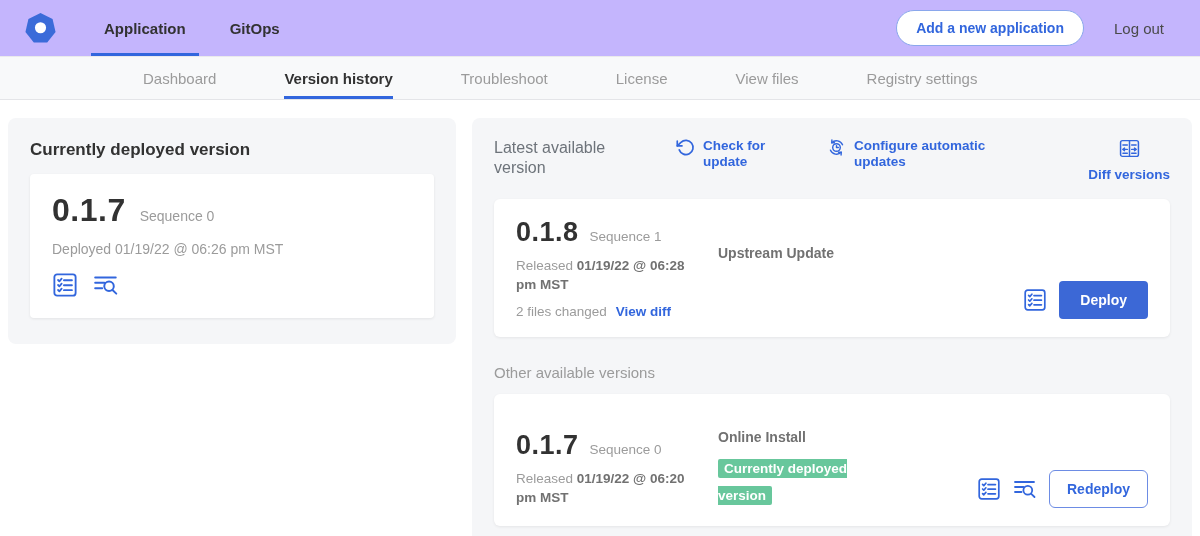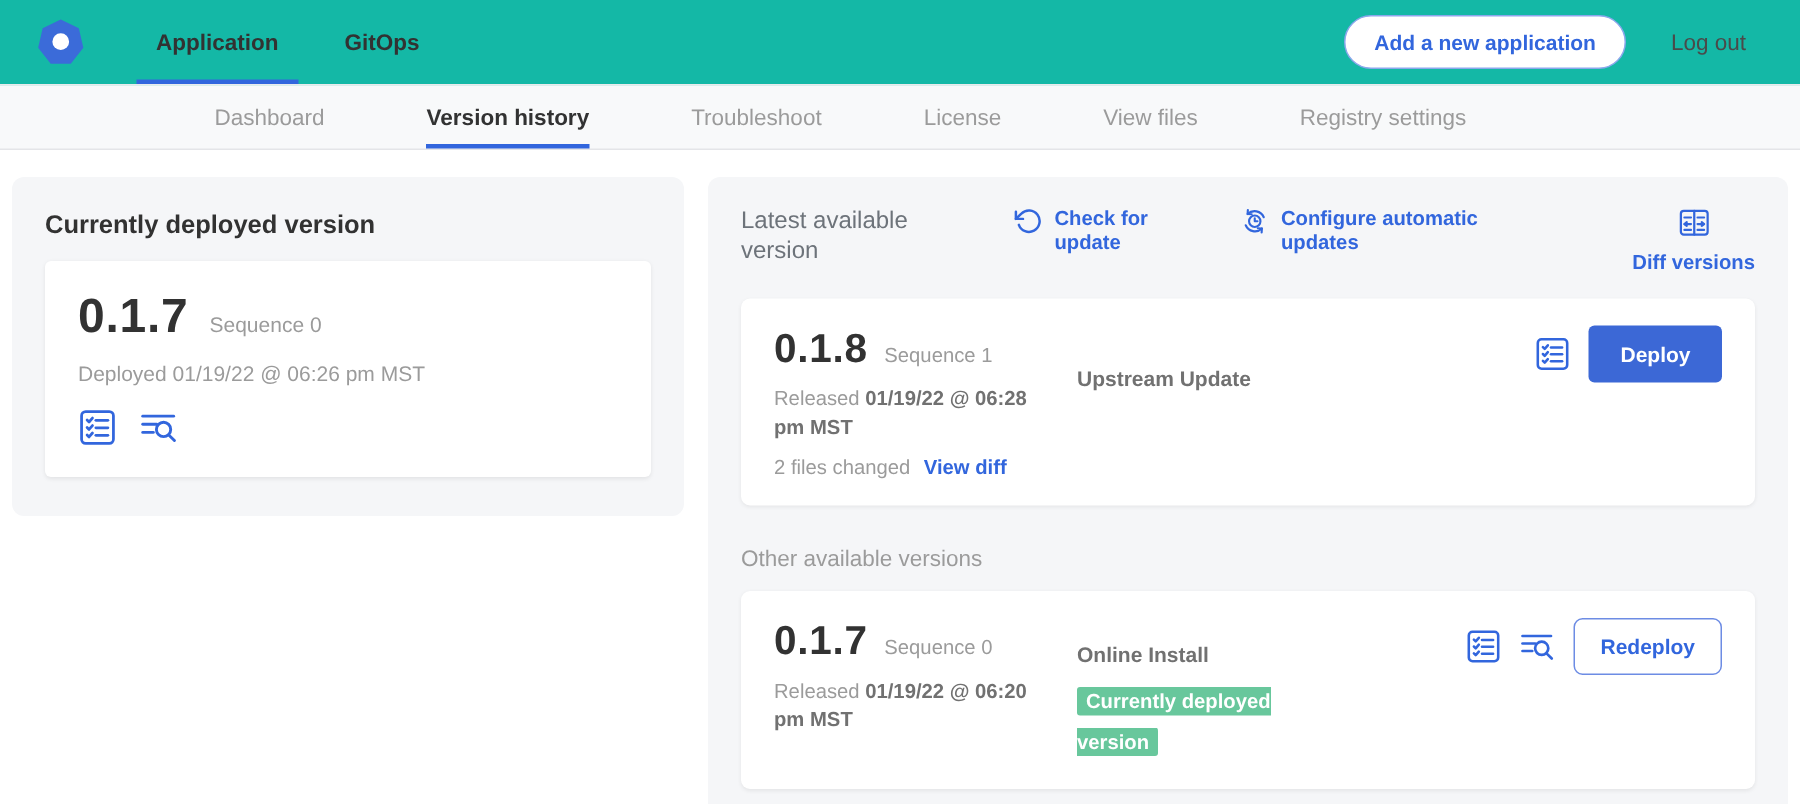--- a/index.html
+++ b/index.html
@@ -6,21 +6,21 @@
   html,body { background:#fff; }
   .page {
     position:relative; width:1200px; height:536px; overflow:hidden;
     background:#fff; font-family:"Liberation Sans","DejaVu Sans",sans-serif;
     color:#323232;
   }
 
   
   .topnav {
     display:flex; align-items:center; height:57px; padding:0 24px;
-    background:#14b8a6; border-bottom:1px solid #eaeaec;
+    background:#c4b5fd; border-bottom:1px solid #eaeaec;
   }
   .logo { width:33px; height:33px; margin-right:34px; display:flex; }
   .topnav-tabs { display:flex; align-self:stretch; }
   .top-tab {
     display:flex; align-items:center; padding:0 13px; margin-right:18px;
     font-size:15px; font-weight:600; color:#323232; cursor:pointer;
     border-bottom:3px solid transparent; border-top:3px solid transparent;
   }
   .top-tab.active { border-bottom-color:#3266dd; }
   .topnav-spacer { flex:1; }
@@ -69,21 +69,21 @@
   .hdr-action { display:flex; align-items:flex-start; gap:8px; cursor:pointer; }
   .hdr-action .lbl { font-size:13.5px; font-weight:600; color:#3266dd; line-height:1.22; }
   .act-check { margin-left:22px; }
   .act-check .lbl { max-width:70px; }
   .act-auto { margin-left:54px; }
   .act-auto .lbl { max-width:160px; }
   .act-diff { margin-left:auto; align-items:center;flex-direction:column; }
   .act-diff .lbl { white-space:nowrap; }
 
   .vcard {
-    display:flex; align-items:flex-start; margin:16px 6px 0;
+    display:flex; align-items:flex-end; margin:16px 6px 0;
     background:#fff; border-radius:6px; box-shadow:0 1px 3px rgba(0,0,0,.07);
     padding:18px 22px;
   }
   .vcard .col-left { width:202px; flex:none; }
   .vcard .ver-big { font-size:27px; }
   .vcard .seq { font-size:13.5px; margin-left:11px; }
   .released { margin-top:9px; font-size:13.5px; color:#9b9b9b; line-height:1.4; max-width:182px; }
   .released .date { font-weight:600; color:#717171; }
   .files-row { margin-top:9px; font-size:13.5px; color:#9b9b9b; display:flex; align-items:center; }
   .view-diff { color:#3266dd; font-weight:700; margin-left:9px; cursor:pointer; }

